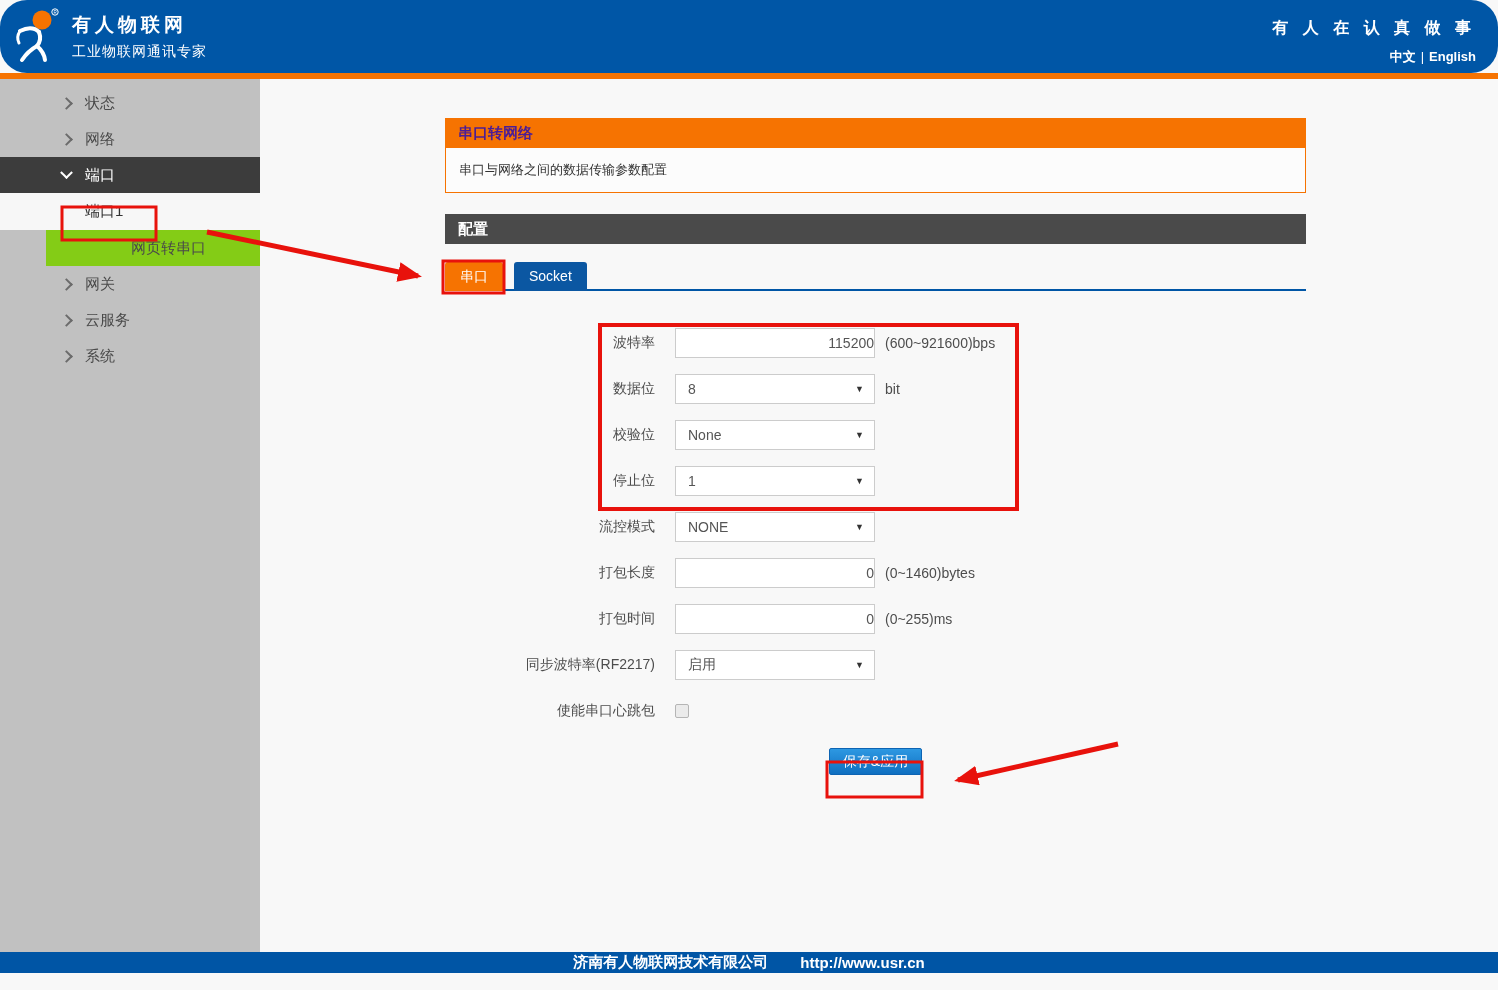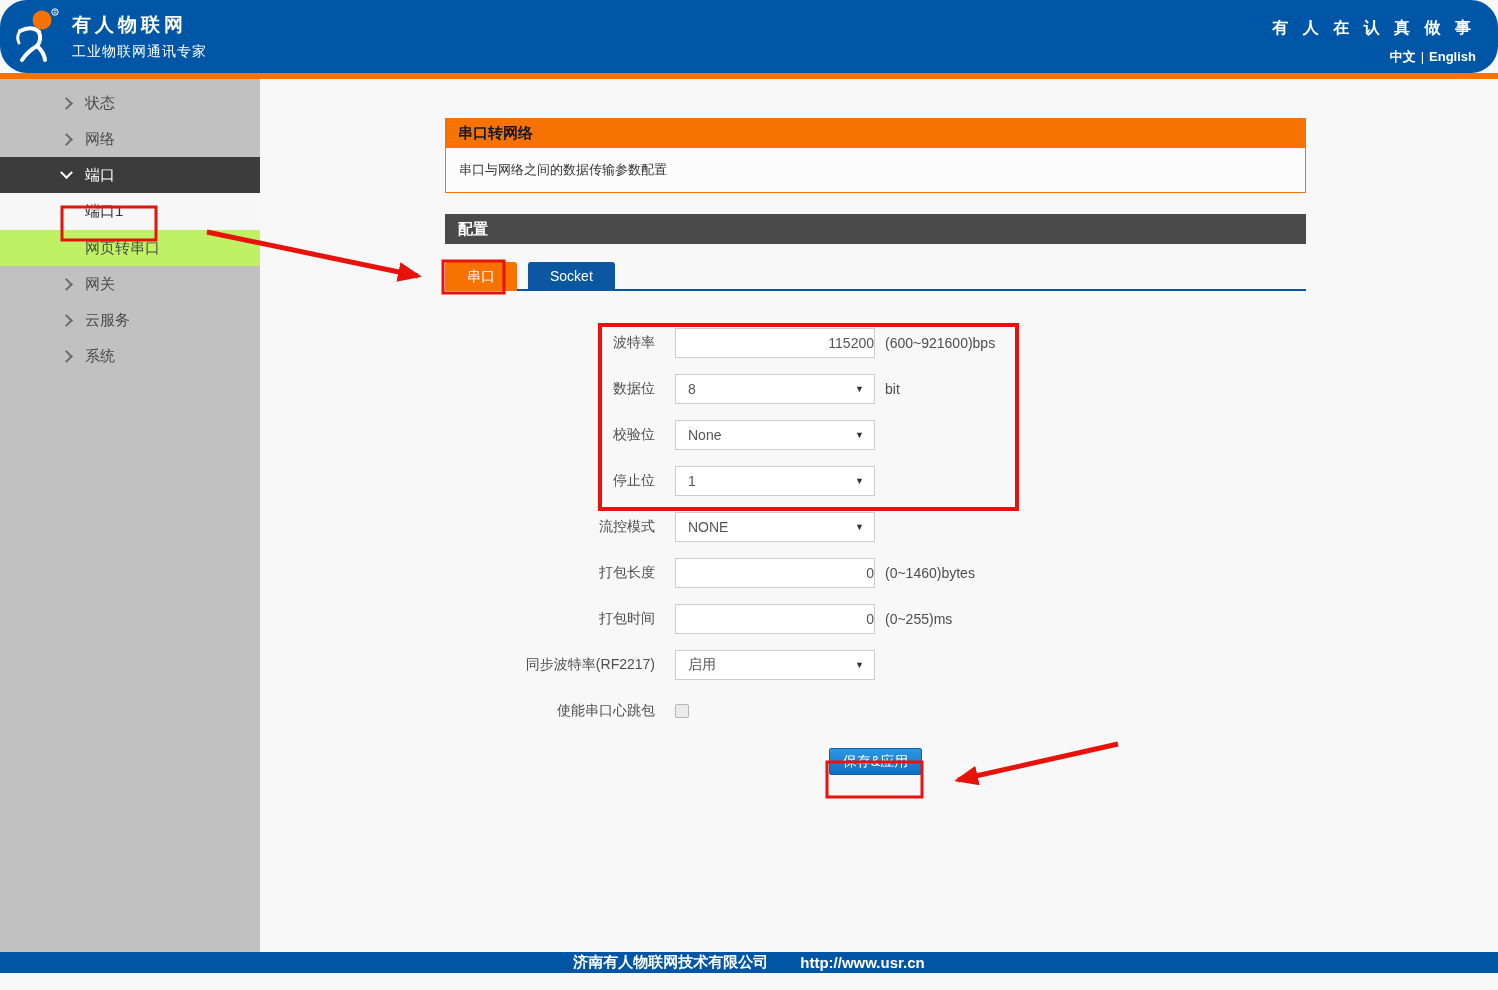--- a/index.html
+++ b/index.html
@@ -31,31 +31,31 @@
 
   
   .sb-item { height:36px; display:flex; align-items:center; padding-left:62px;
              font-size:15px; color:#4a4a4a; cursor:pointer; }
   .sb-item .chev { width:9px; height:9px; border-top:2px solid #6b6b6b; border-right:2px solid #6b6b6b;
                    margin-right:14px; flex-shrink:0; }
   .chev.right { transform:rotate(45deg); }
   .chev.down  { transform:rotate(135deg) translate(-2px,2px); border-color:#fff; }
   .sb-item.parent-expanded { background:#3c3c3c; color:#fff; }
   .sb-item.sub-active { background:#f7f7f7; color:#333; padding-left:85px; height:37px; }
-  .sb-item.sub { background:#bef264; color:#4a4a4a; padding-left:85px; }
-
-  
-  .panel-title { margin-top:39px; height:30px; background:#f67301; color:#0f172a;
+  .sb-item.sub { background:#84cc16; color:#4a4a4a; padding-left:85px;margin-left:46px; }
+
+  
+  .panel-title { margin-top:39px; height:30px; background:#f67301; color:#4c1d95;
                  font-size:15px; font-weight:bold; line-height:30px; padding-left:13px; }
   .panel-desc { height:45px; background:#fcfcfc; border:1px solid #f67301; border-top:none;
                 font-size:13px; color:#333; line-height:44px; padding-left:13px; }
   .section-bar { margin-top:21px; height:30px; background:#4a4a4a; color:#fff;
                  font-size:15px; font-weight:bold; line-height:30px; padding-left:13px; }
   .tabs { margin-top:18px; display:flex; gap:11px; height:29px; border-bottom:2px solid #0056a6; }
-  .tab { height:29px; line-height:29px; padding:0 22px; font-size:14px; color:#fff;
+  .tab { height:29px; line-height:29px; padding:0 15px; font-size:14px; color:#fff;
          border-radius:3px 3px 0 0; cursor:pointer; }
   .tab.active { background:#f67301; }
   .tab.inactive { background:#0b57a2; }
 
   
   .form { margin-top:37px; }
   .form-row { display:flex; align-items:center; height:30px; margin-bottom:16px; }
   .f-label { width:210px; text-align:right; font-size:14px; color:#4d4d4d; flex-shrink:0; }
   .f-control { margin-left:20px; width:200px; }
   .f-input { width:200px; height:30px; border:1px solid #ccc; background:#fff; font-size:14px;

